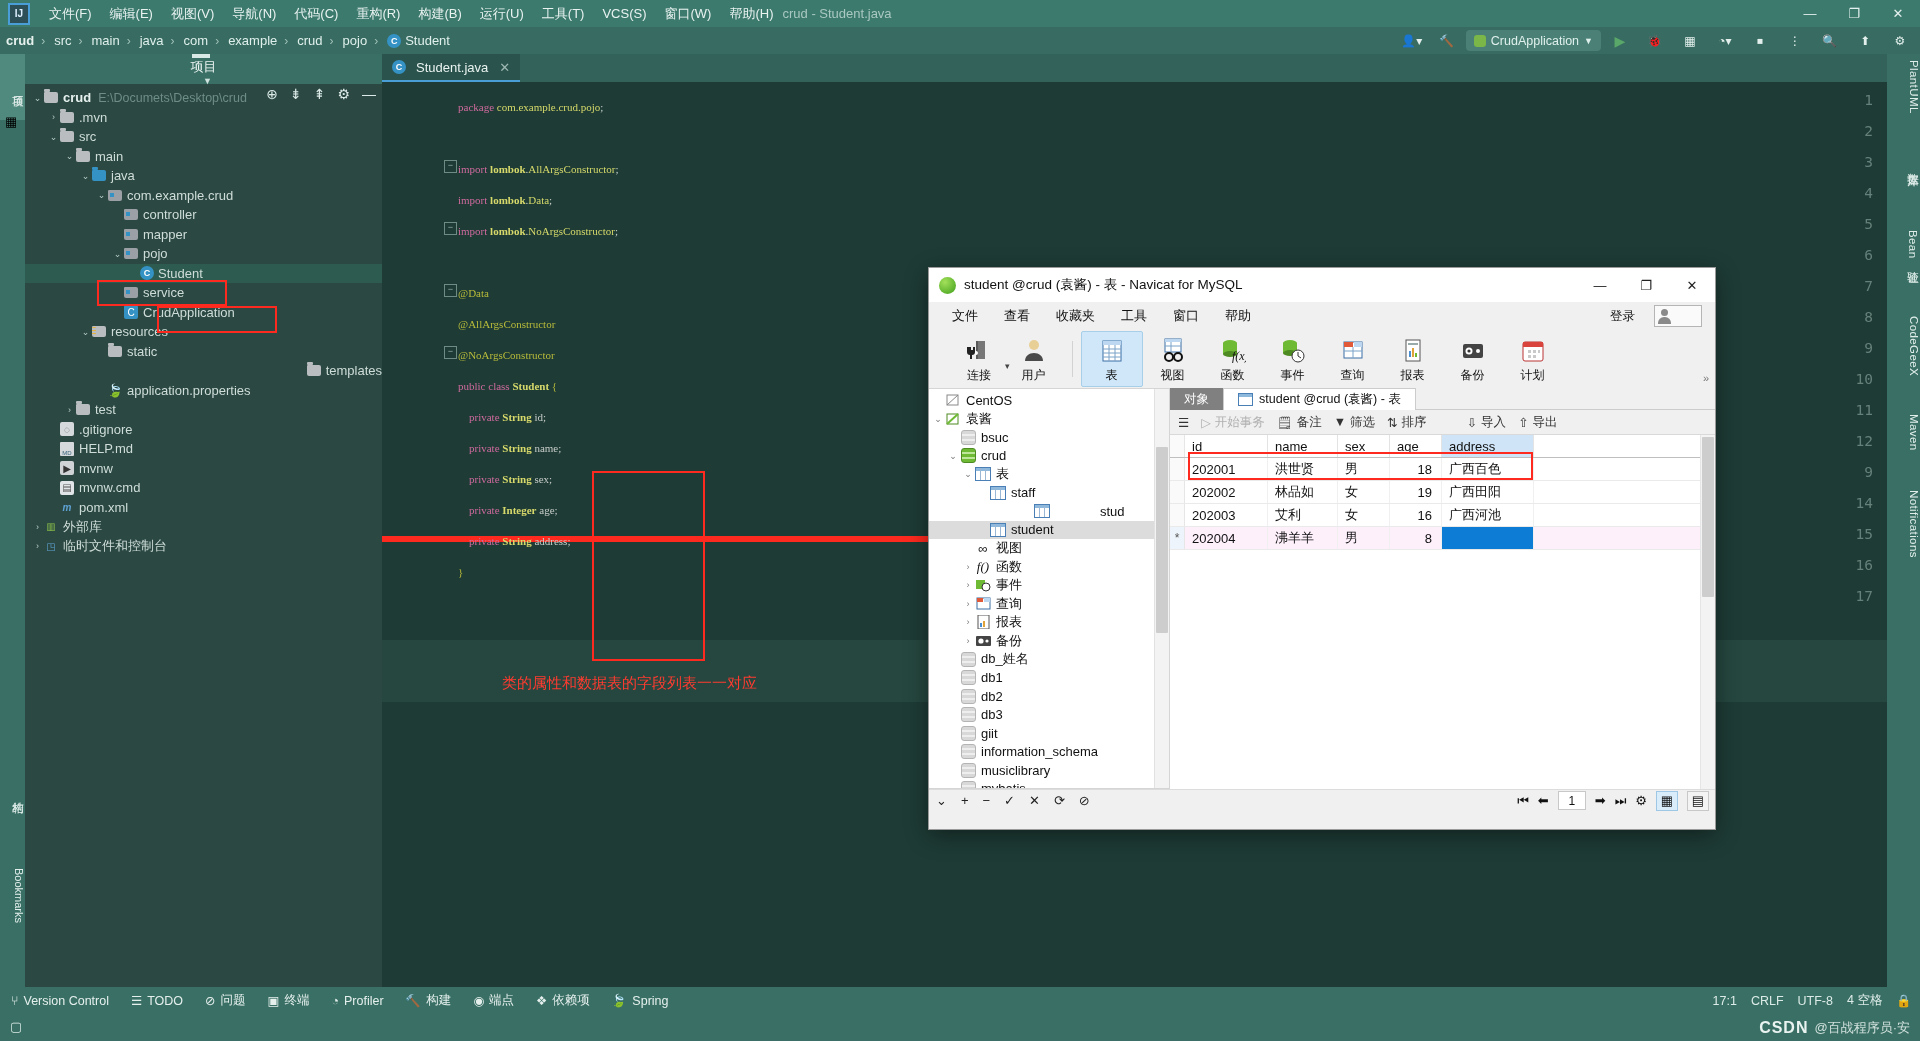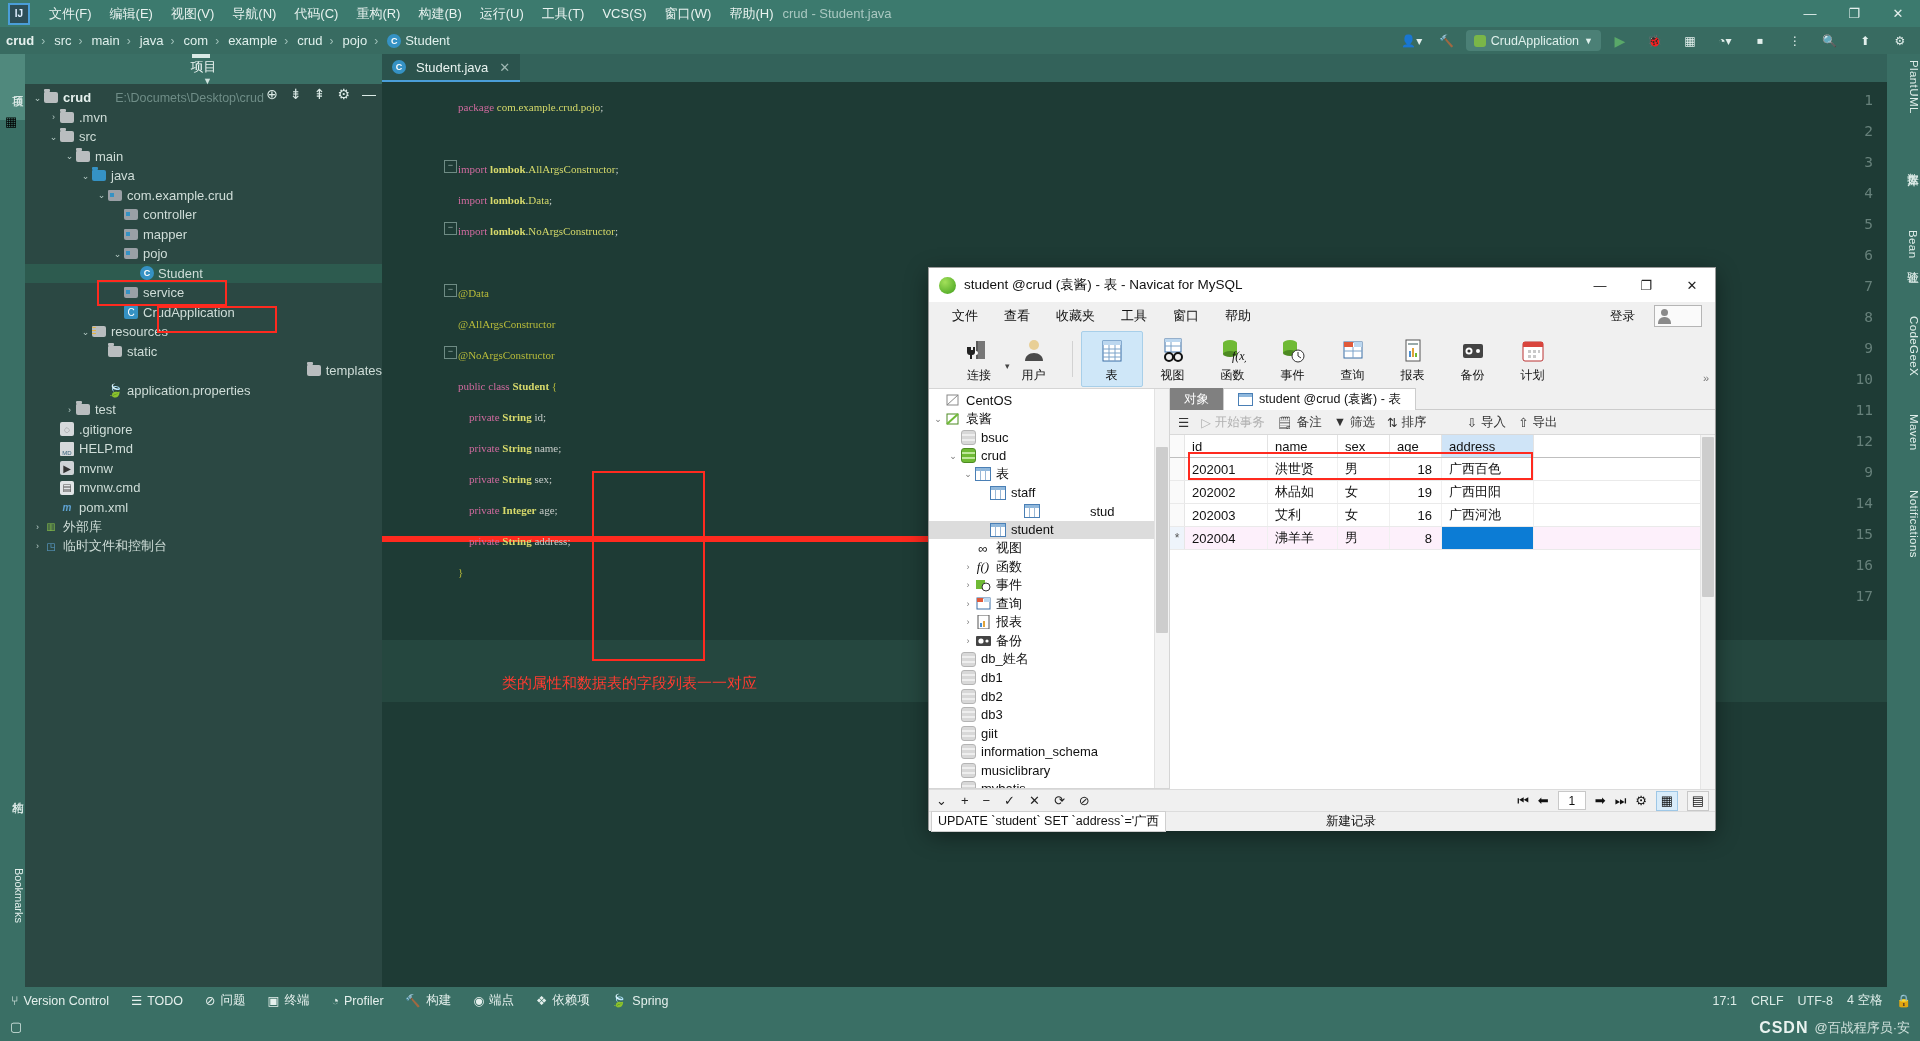--- a/index.html
+++ b/index.html
@@ -66,21 +66,21 @@
   .folder.blue{background:#3592c4;}
   .folder.tab:after{content:"";position:absolute;left:0;top:-3px;width:6px;height:3px;background:inherit;border-radius:1px;}
   .folder.pkg{background:#9aa0a6;}
   .folder.pkg:before{content:"";position:absolute;left:2px;top:3px;width:4px;height:4px;background:#3592c4;}
   .folder.res:after{content:"";position:absolute;right:-1px;top:1px;width:4px;height:9px;
      background:repeating-linear-gradient(#e3b341 0 1px,transparent 1px 3px);}
   .mdico{width:14px;height:14px;margin-right:5px;background:#d6d9db;color:#36607a;font-size:6px;
      display:flex;align-items:flex-end;justify-content:center;border-radius:1px;}
   .fico{width:14px;height:14px;margin-right:5px;display:flex;align-items:center;justify-content:center;
      font-size:10px;border-radius:2px;flex:0 0 auto;}
-  .lbl-path{color:#6f8d87;margin-left:24px;font-size:12.5px;}
+  .lbl-path{color:#6f8d87;margin-left:7px;font-size:12.5px;}
   .bold{font-weight:bold;color:#e6f1ee;}
 
   
   .redbox{position:absolute;border:2.5px solid #ff2a1f;box-sizing:border-box;pointer-events:none;}
 
   
   .editorwrap{position:absolute;left:382px;top:54px;right:33px;height:933px;background:#1f3a36;}
   .tabbar{height:28px;background:#33625a;display:flex;align-items:stretch;}
   .etab{display:flex;align-items:center;gap:6px;padding:0 10px;background:#2b534d;color:#e9f3f0;font-size:13px;
      border-bottom:2px solid #4a9ed8;}
@@ -720,21 +720,21 @@
               </span>
               <span>表</span>
             </div>
             <div class="nrow" style="padding-left: 47px;">
               <span class="narr"></span>
               <span class="nico">
                 <span class="tblico"></span>
               </span>
               <span>staff</span>
             </div>
-            <div class="nrow" style="padding-left: 36px; gap: 45px;">
+            <div class="nrow" style="padding-left: 46px; gap: 45px;">
               <span class="narr"></span>
               <span class="nico">
                 <span class="tblico"></span>
               </span>
               <span>stud</span>
             </div>
             <div class="nrow sel" style="padding-left: 47px;">
               <span class="narr"></span>
               <span class="nico">
                 <span class="tblico"></span>
@@ -954,24 +954,20 @@
             <span>⏮</span>
             <span>⬅</span>
             <span class="pgnum">1</span>
             <span>➡</span>
             <span>⏭</span>
             <span>⚙</span>
             <span class="viewbtn">▦</span>
             <span class="viewbtn" style="background:#f3f3f3;border-color:#c8c8c8;">▤</span>
           </span>
         </div>
-        <div class="nv-statusline">
-          <span class="sqlbox">UPDATE `student` SET `address`='广西</span>
-          <span class="rc">新建记录</span>
-        </div>
       </div>
     </div>
 
     <div class="redbox" style="left:259px;top:184px;width:345px;height:28px;"></div>
   </div>
 
   <div class="csdn">
     <span class="logo">CSDN</span>
     <span class="small">@百战程序员·安</span>
   </div>

